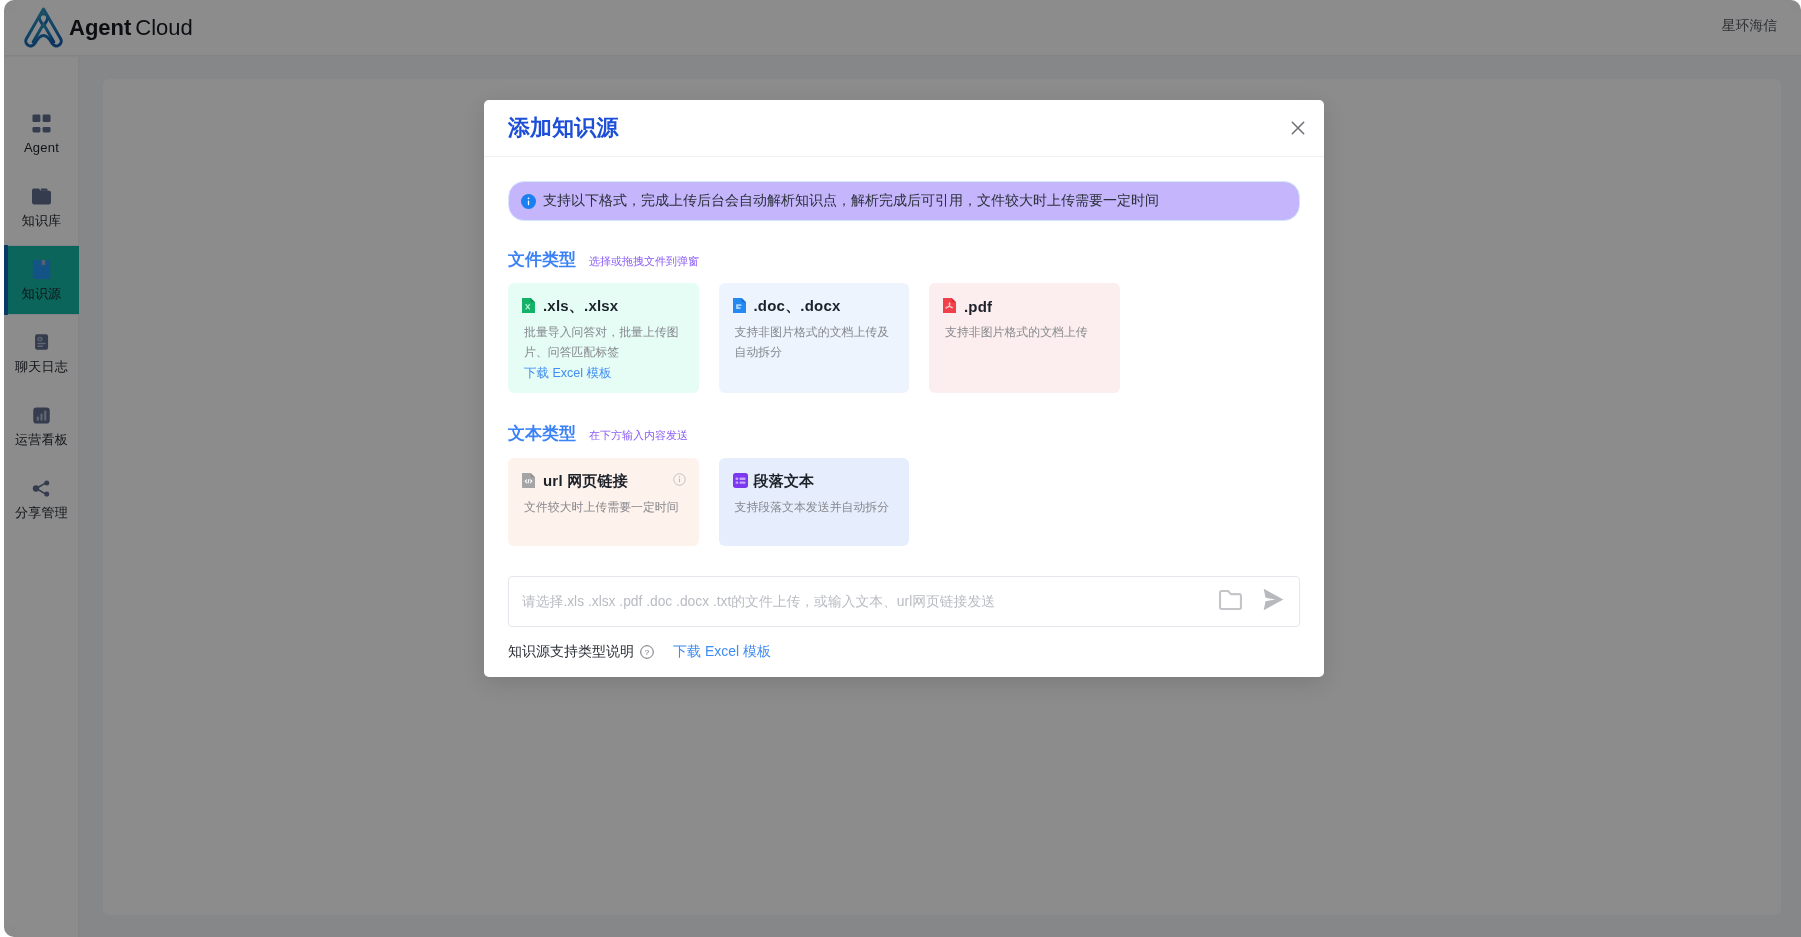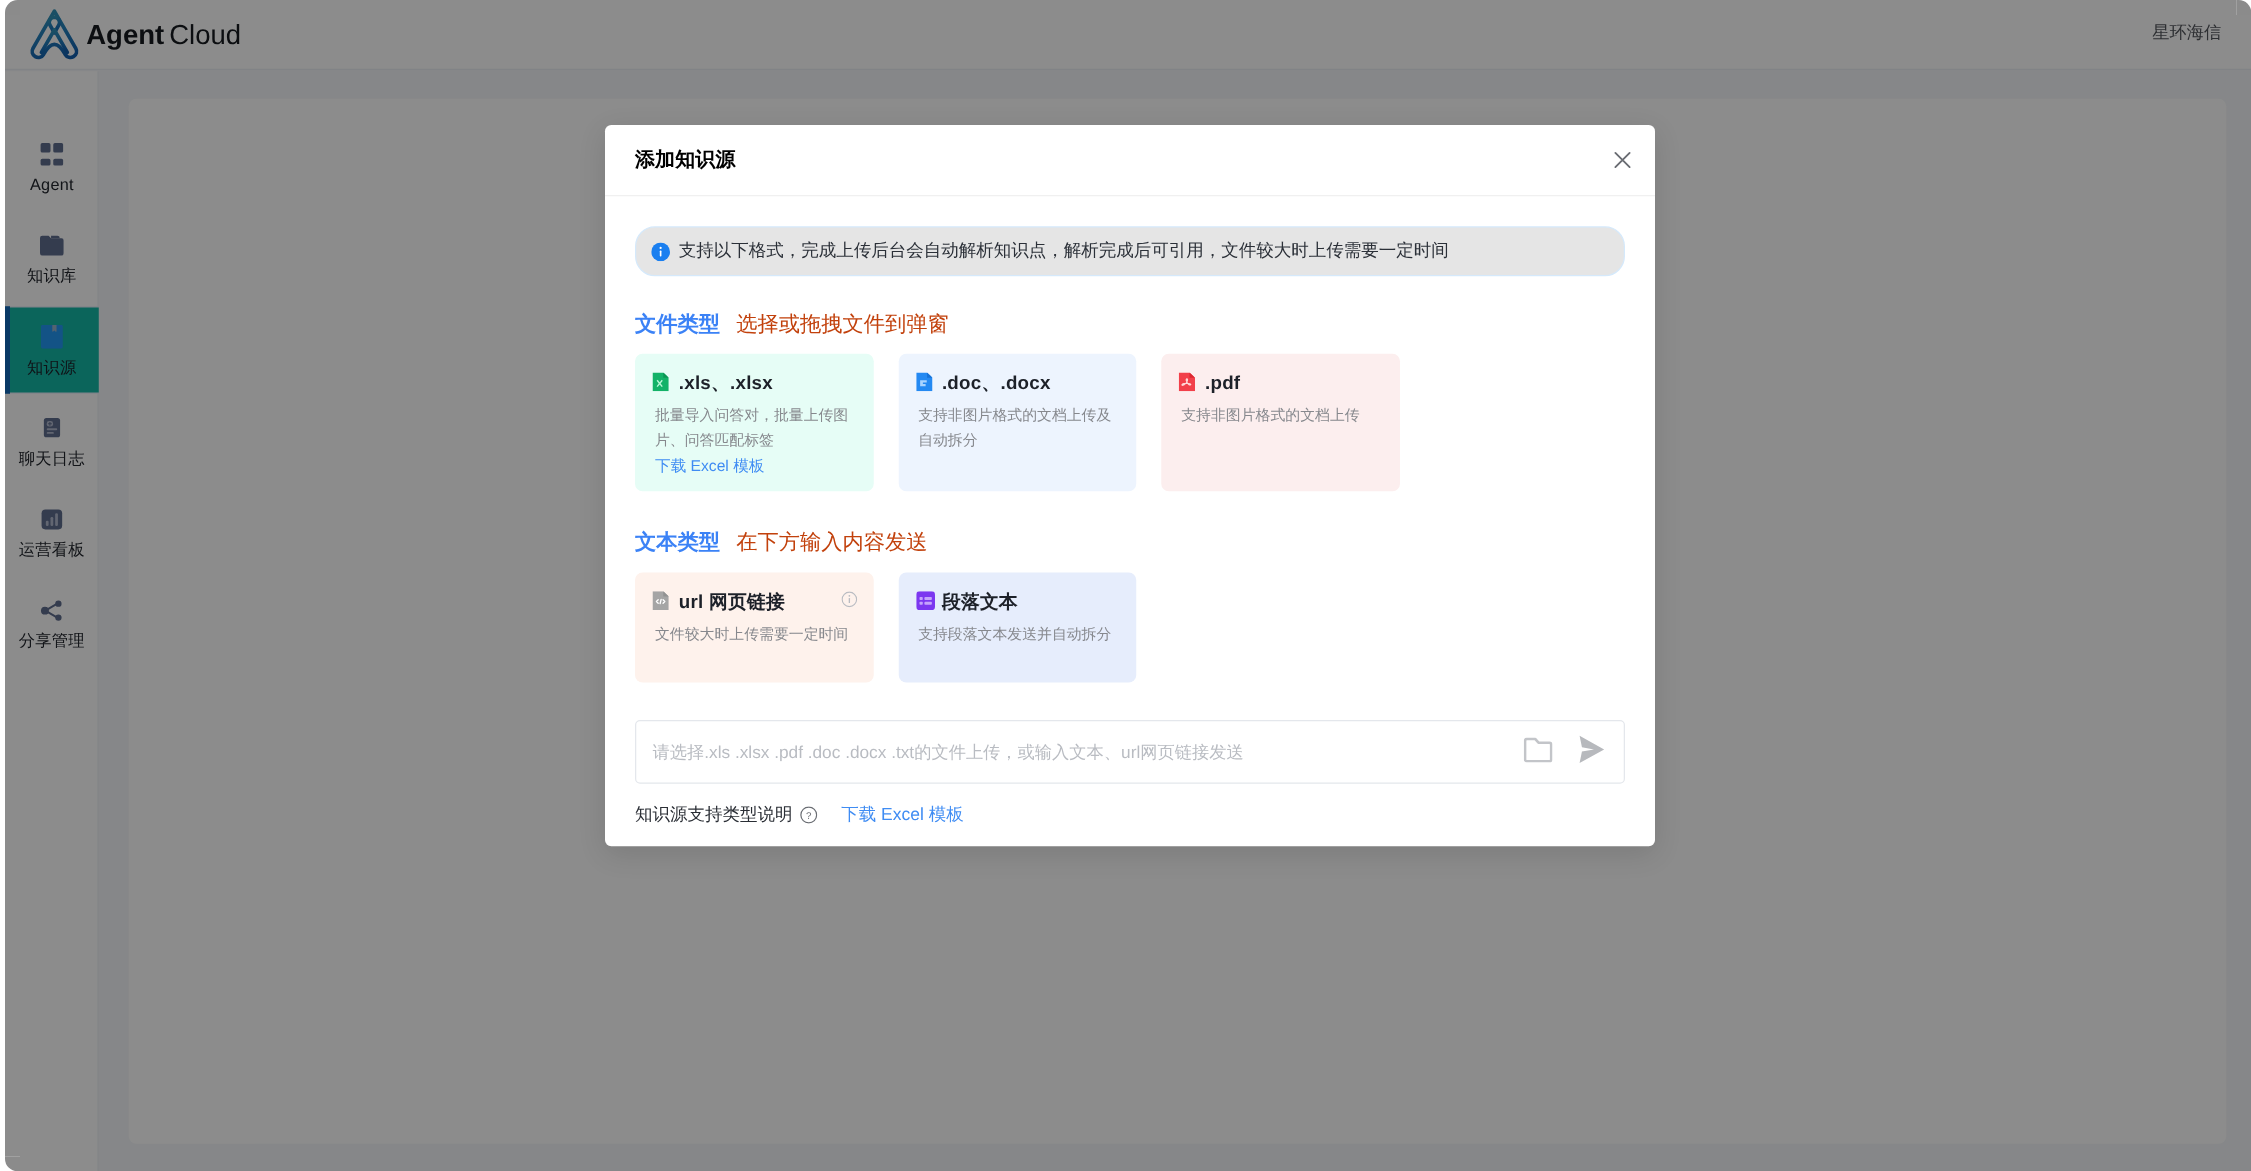--- a/index.html
+++ b/index.html
@@ -69,34 +69,34 @@
   }
   .modal {
     position: absolute; left: 484px; top: 100px; width: 840px; height: 577px;
     background: #fff; border-radius: 5px;
     box-shadow: 0 6px 22px rgba(0,0,0,0.12);
   }
   .modal-header {
     height: 57px; border-bottom: 1px solid #f0f0f0;
     display: flex; align-items: center; padding: 0 24px;
   }
-  .modal-title { font-size: 16px; font-weight: 700; color: #000000; letter-spacing: .1px; }
+  .modal-title { font-size: 22px; font-weight: 700; color: #1d4ed8; letter-spacing: .1px; }
   .modal-close { position: absolute; right: 15px; top: 17px; width: 22px; height: 22px; cursor: pointer; }
   .modal-body { position: absolute; left: 0; top: 58px; width: 840px; padding: 23px 24px 0 24px; }
 
   .tipbar {
-    height: 40px; background: #e5e5e5; border: 1px solid #d5e9fb; border-radius: 16px;
+    height: 40px; background: #c4b5fd; border: 1px solid #d5e9fb; border-radius: 16px;
     display: flex; align-items: center; padding: 0 12px; gap: 7px;
   }
   .tip-text { font-size: 14px; color: #2b3038; letter-spacing: 0; }
 
   .sec-head { display: flex; align-items: baseline; gap: 13px; margin-top: 27px; }
   .sec-head.second { margin-top: 29px; }
   .sec-title { font-size: 17px; font-weight: 700; color: #3b82f6; text-align: right; }
-  .sec-sub { font-size: 17px; color: #c2410c; }
+  .sec-sub { font-size: 11px; color: #8b5cf6; }
 
   .cards { display: flex; gap: 20px; margin-top: 12px; }
   .cards.second { margin-top: 13px; }
   .card { border-radius: 6px; padding: 14px 16px 0 16px; position: relative; }
   .card-head { display: flex; align-items: center; gap: 6px; height: 18px; }
   .card-icon { width: 15px; height: 17px; display: block; flex: none; line-height: 0; margin-left: -2px; }
   .card-title { font-size: 15px; font-weight: 700; color: #1d2129; letter-spacing: .2px; }
   .card-desc { font-size: 11.9px; color: #86888d; line-height: 20px; margin-top: 7px; }
   .card-link { font-size: 12.5px; color: #3f8cf3; margin-top: 3px; cursor: pointer; }
 

